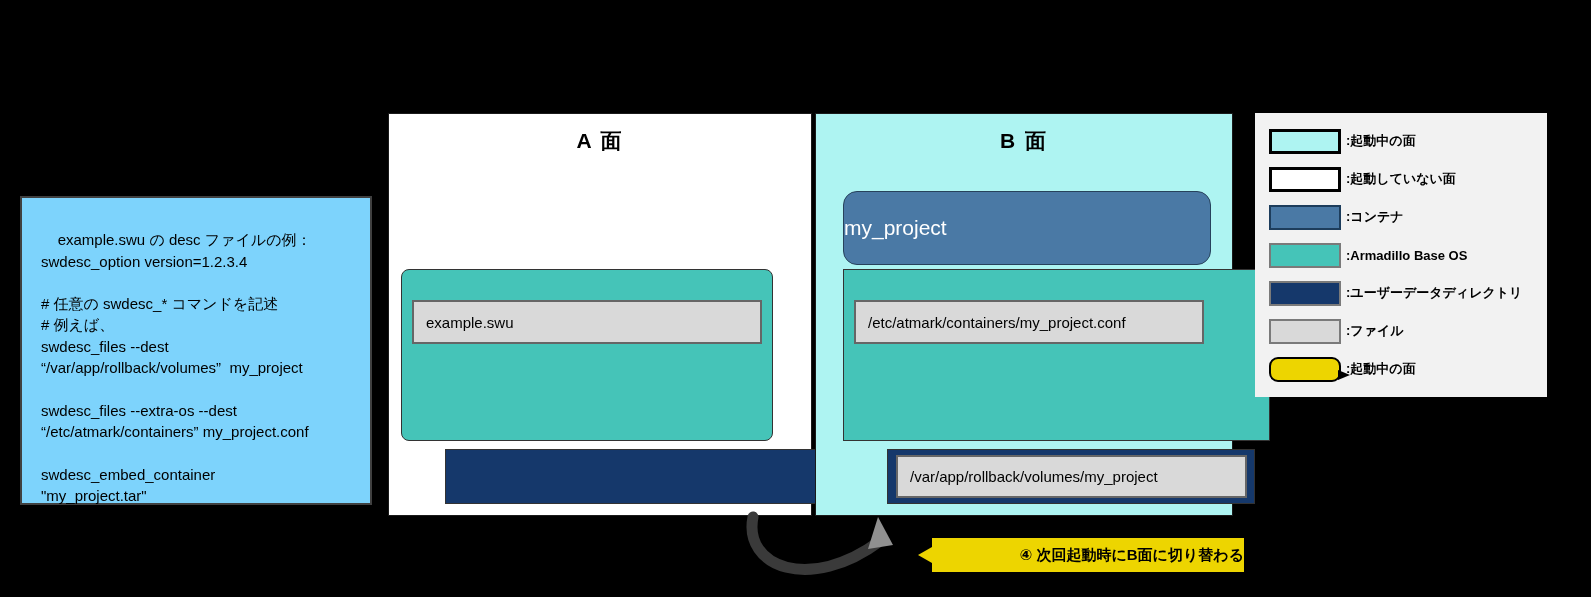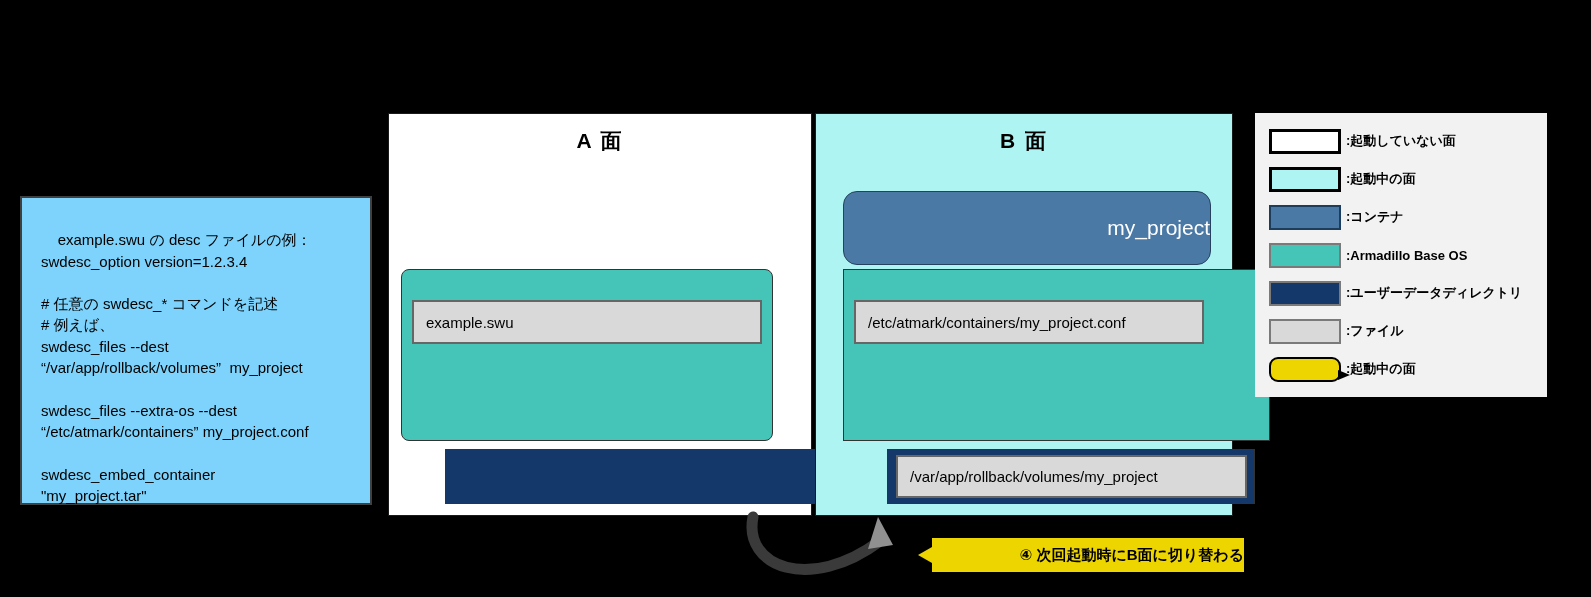--- a/index.html
+++ b/index.html
@@ -35,21 +35,21 @@
   .userdata-box{
     position:absolute;top:335px;height:55px;background:#15386b;
     border:1px solid #333;box-sizing:border-box;margin-left:44px;
   }
   .panel-a .userdata-box{left:12px;width:372px;}
   .panel-b .userdata-box{left:27px;width:368px;}
   .userdata-box .file-box{left:8px;top:5px;width:351px;height:43px;}
   .container-box{
     position:absolute;left:27px;top:77px;width:368px;height:74px;
     background:#4a79a5;border:1px solid #27425c;border-radius:14px;
-    box-sizing:border-box;display:flex;align-items:center;justify-content:flex-end;
+    box-sizing:border-box;display:flex;align-items:center;justify-content:flex-start;
     color:#fff;font-size:21px;
   }
   
   .legend{
     position:absolute;left:1255px;top:113px;width:292px;height:284px;
     background:#f2f2f2;box-sizing:border-box;padding-top:9px;
   }
   .legend-row{display:flex;align-items:center;height:38px;padding-left:14px;}
   .swatch{width:72px;height:25px;box-sizing:border-box;margin-right:5px;flex:none;position:relative;}
   .sw-active{background:#aef4f2;border:3px solid #000;}
@@ -119,26 +119,26 @@
     </div>
     <div class="userdata-box">
       <div class="file-box">
         <span>/var/app/rollback/volumes/my_project</span>
       </div>
     </div>
   </div>
 
   <div class="legend">
     <div class="legend-row">
+      <span class="swatch sw-active"></span>
+      <span class="legend-label">:起動中の面</span>
+    </div>
+    <div class="legend-row">
       <span class="swatch sw-inactive"></span>
       <span class="legend-label">:起動していない面</span>
-    </div>
-    <div class="legend-row">
-      <span class="swatch sw-active"></span>
-      <span class="legend-label">:起動中の面</span>
     </div>
     <div class="legend-row">
       <span class="swatch sw-container"></span>
       <span class="legend-label">:コンテナ</span>
     </div>
     <div class="legend-row">
       <span class="swatch sw-baseos"></span>
       <span class="legend-label">:Armadillo Base  OS</span>
     </div>
     <div class="legend-row">

